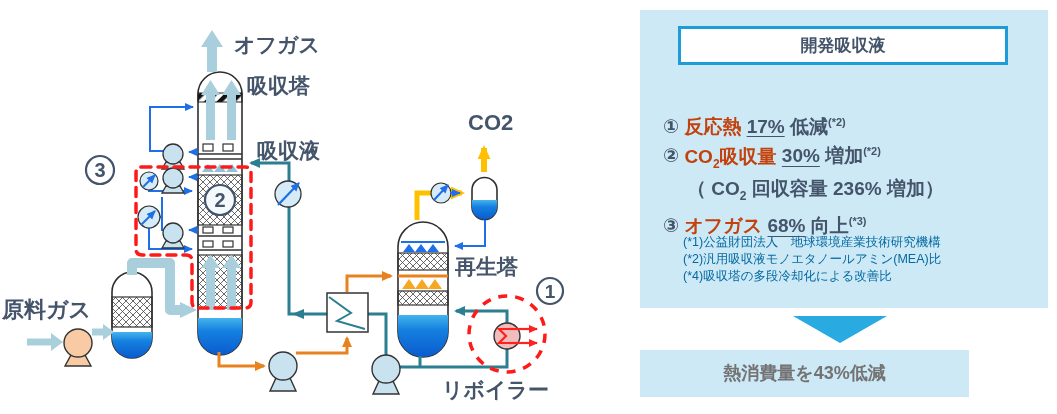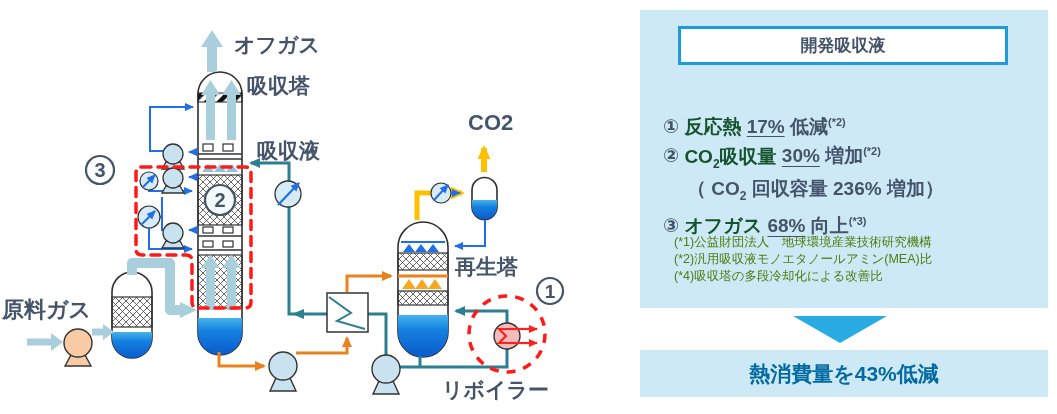--- a/index.html
+++ b/index.html
@@ -8,33 +8,33 @@
   svg text{font-family:"Liberation Sans","DejaVu Sans",sans-serif;}
 
   
   #panel{position:absolute;left:640px;top:10px;width:408px;height:298px;background:#CDE9F6;}
   #title-box{position:absolute;left:38px;top:16px;width:330px;box-sizing:border-box;
              background:#fff;border:3px solid #1E9CD8;text-align:center;
              font-size:17px;font-weight:bold;line-height:25px;padding:4px 12px;color:#44546A;}
   #title-box sup{font-size:10px;}
   #benefits{position:absolute;left:23px;top:100px;font-size:19px;font-weight:bold;
             line-height:25px;color:#44546A;white-space:nowrap;}
-  .pline .red{color:#14532d;}
+  .pline .red{color:#c2410c;}
   .pline .u{text-decoration:underline;text-underline-offset:3px;}
   .pline sup{font-size:11px;font-weight:bold;}
   .pline sub{font-size:12px;}
   .indent{padding-left:24px;text-align:right;}
-  #footnotes{position:absolute;left:34px;top:224px;font-size:12.5px;line-height:17px;
-             color:#4d7c0f;font-weight:normal;white-space:nowrap;}
+  #footnotes{position:absolute;left:43px;top:224px;font-size:12.5px;line-height:17px;
+             color:#0369a1;font-weight:normal;white-space:nowrap;}
   #down-arrow{position:absolute;left:793px;top:316px;width:0;height:0;
               border-left:47px solid transparent;border-right:47px solid transparent;
               border-top:27px solid #29ABE2;}
-  #result-banner{position:absolute;left:640px;top:350px;width:408px;height:47px;
+  #result-banner{position:absolute;left:640px;top:350px;width:329px;height:47px;
                  background:#CDE9F6;text-align:center;line-height:47px;
-                 font-size:21px;font-weight:bold;color:#0369a1;}
+                 font-size:18px;font-weight:bold;color:#737373;}
 </style>
 </head>
 <body>
 
 <div id="slide">
 
   <svg width="640" height="414" viewBox="0 0 640 414" style="position:absolute;left:0;top:0;">
     <defs>
       <pattern id="xh" width="7" height="7" patternUnits="userSpaceOnUse">
         <path d="M0,0 L7,7 M7,0 L0,7" stroke="#444" stroke-width="0.8" fill="none"></path>

